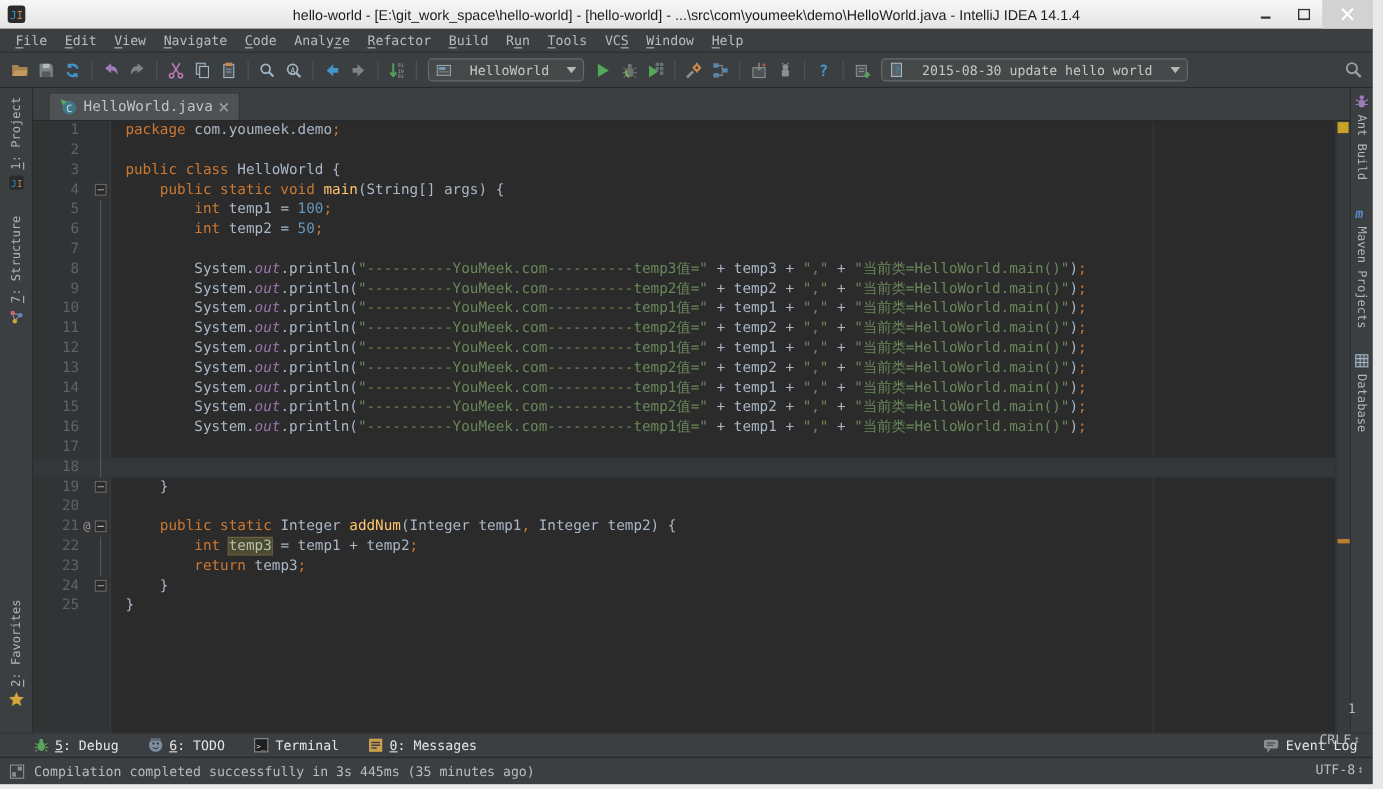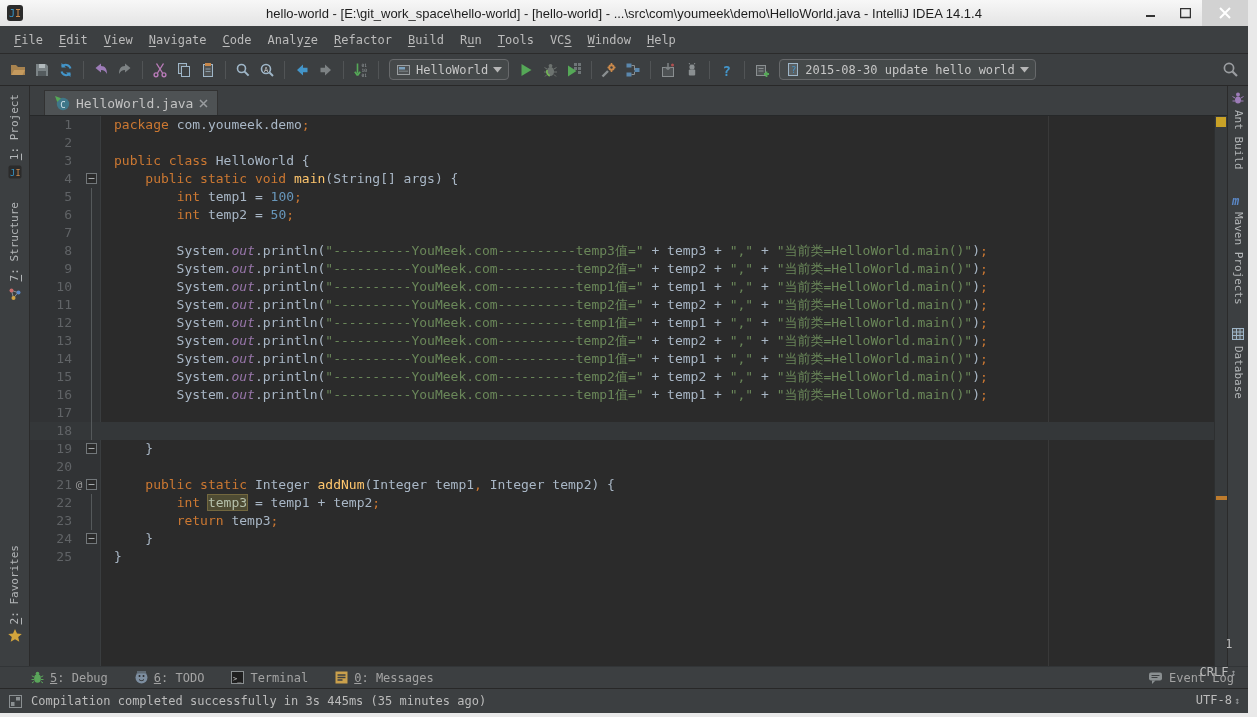--- a/index.html
+++ b/index.html
@@ -13,32 +13,32 @@
     display:flex; align-items:center; position:relative; flex:none;
     font-family:"Liberation Sans", sans-serif; }
   .titlebar .logo { width:18px; height:18px; margin-left:6px; }
   .title-text { position:absolute; left:0; right:0; text-align:center;
     font-size:13px; color:#1d1d1d; white-space:nowrap; overflow:hidden; }
   .win-controls { margin-left:auto; display:flex; height:100%; align-items:stretch; z-index:2; }
   .wbtn { width:34px; display:flex; align-items:center; justify-content:center; }
   .wbtn.close { width:46px; background:#d2d2d2; }
 
   
-  .menubar { height:28px; background:#3c3f41; border-bottom:1px solid #2b2b2b;
+  .menubar { height:22px; background:#3c3f41; border-bottom:1px solid #2b2b2b;
     display:flex; align-items:center; padding-left:6px; flex:none; }
   .menu-item { color:#bbbbbb; font-size:12px; padding:2px 8px; cursor:default; }
   .menu-item u { text-underline-offset:2px; }
 
   
   .toolbar { height:32px; background:#3c3f41; border-bottom:1px solid #282828;
     display:flex; align-items:center; padding:0 6px; flex:none; }
   .tbtn { width:24px; height:24px; display:flex; align-items:center; justify-content:center;
     border-radius:3px; }
   .tsep { width:1px; height:18px; background:#515456; margin:0 5px; }
-  .combo { height:21px; display:flex; align-items:center; gap:5px;
+  .combo { height:21px; display:flex; align-items:center; gap:16px;
     border:1px solid #67696b; border-radius:4px; background:#45494a;
     padding:0 6px; margin:0 5px; color:#c7c7c7; font-size:12px; white-space:nowrap; }
   .toolbar .spacer { flex:1; }
   .ic { display:inline-flex; align-items:center; justify-content:center; }
   .ic svg { display:block; }
 
   
   .main { flex:1; display:flex; min-height:0; }
   .toolstrip { width:30px; background:#3c3f41; display:flex; flex-direction:column;
     align-items:center; flex:none; }
@@ -81,21 +81,21 @@
   .c-n { color:#6897bb; }
   .c-hl { color:#b5c0ab; background:#4e4b33; outline:1px solid #73683f; }
 
   .stripe { width:13px; flex:none; background:#383b3d; border-left:1px solid #2d2f30;
     position:relative; }
   .stripe-status { position:absolute; left:1px; top:1px; width:10px; height:10px; }
   .stripe-mark { position:absolute; left:1px; width:11px; height:4px; }
 
   
   .bottombar { height:22px; background:#3c3f41; border-top:1px solid #323537;
-    display:flex; align-items:center; padding:0 14px 0 30px; flex:none; color:#a3a3a3;
+    display:flex; align-items:center; padding:0 14px 0 30px; flex:none; color:#e5e5e5;
     font-size:12px; }
   .bbtn { display:flex; align-items:center; gap:5px; margin-right:26px; }
   .bottombar .right { margin-left:auto; display:flex; align-items:center; gap:5px; }
 
   .statusbar { height:23px; background:#3c3f41; border-top:1px solid #282828;
     display:flex; align-items:center; padding:12px 8px; flex:none; color:#bbbbbb; font-size:12px; }
   .statusbar .msg { margin-left:8px; }
   .statusbar .right { margin-left:auto; display:flex; align-items:center; gap:14px;flex-direction:column; }
   .widget { display:flex; align-items:center; gap:2px; }
   .updown { font-size:10px; color:#9a9da0; }

